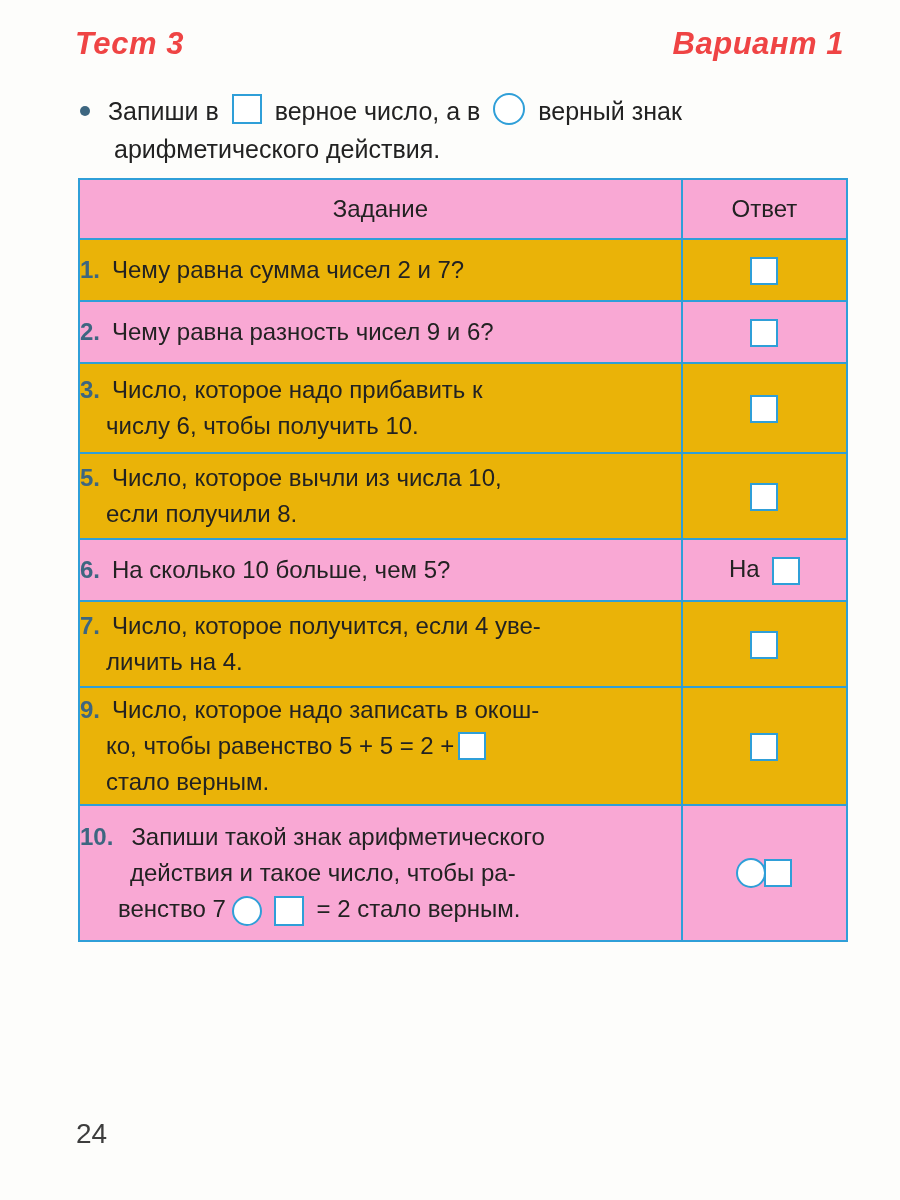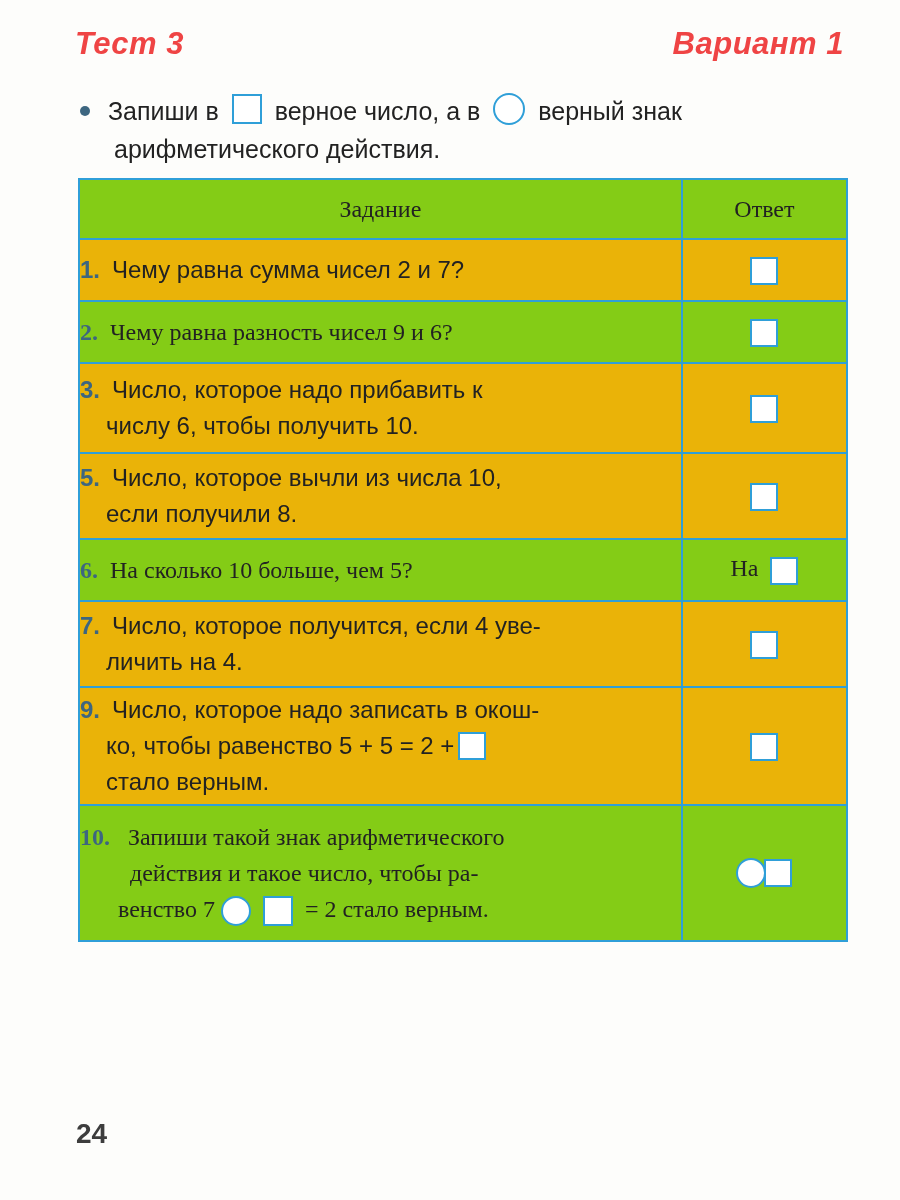--- a/index.html
+++ b/index.html
@@ -29,33 +29,33 @@
   }
   .ibox { width:30px; height:30px; margin:0 6px; position:relative; top:-4px; }
   .icircle { width:32px; height:32px; margin:0 6px; position:relative; top:-4px; }
 
   table.tasks {
     position:absolute; left:78px; top:178px; width:770px; border-collapse:collapse;
     border:2.5px solid #2f9fd8;
   }
   table.tasks td, table.tasks th { border:2px solid #2f9fd8; padding:0; }
   table.tasks th { font-weight:normal; font-size:24px; height:58px; color:#222; }
-  tr.tint td, tr.tint th { background:#84cc16;font-family:Liberation Serif, serif; }
+  tr.tint td, tr.tint th { background:#f9a8d4; }
   tr.plain td { background:#eab308; }
   td.q { width:606px; font-size:24px; line-height:36px; padding:10px 14px 10px 18px; box-sizing:border-box; text-align:justify; }
   td.a { width:164px; text-align:center; font-size:24px; }
   .num { font-weight:bold; color:#3d6680; margin-right:12px; }
   .q .cont { display:block; padding-left:26px; }
   .na { margin-right:12px; }
   .abox { width:28px; height:28px; }
   .eq-box { width:28px; height:28px; margin-left:4px; position:relative; top:-2px; }
   .row10-eq .circle, .row10-eq .box { width:30px; height:30px; margin:0 6px; }
   .ans10 .circle { width:30px; height:30px; }
   .ans10 .box { width:28px; height:28px; margin-left:-2px; }
-  .page-num { position:absolute; left:76px; top:1118px; font-size:28px; font-weight:bold; color:#3d3d3d; }
+  .page-num { position:absolute; left:76px; top:1118px; font-size:28px; font-weight:normal; color:#3d3d3d; }
 </style>
 </head>
 <body>
 
 <div class="title-left">Тест 3</div>
 <div class="title-right">Вариант 1</div>
 
 <div class="instr">
   <span class="bullet"></span><span>Запиши в</span>
   <span class="box ibox"></span>

